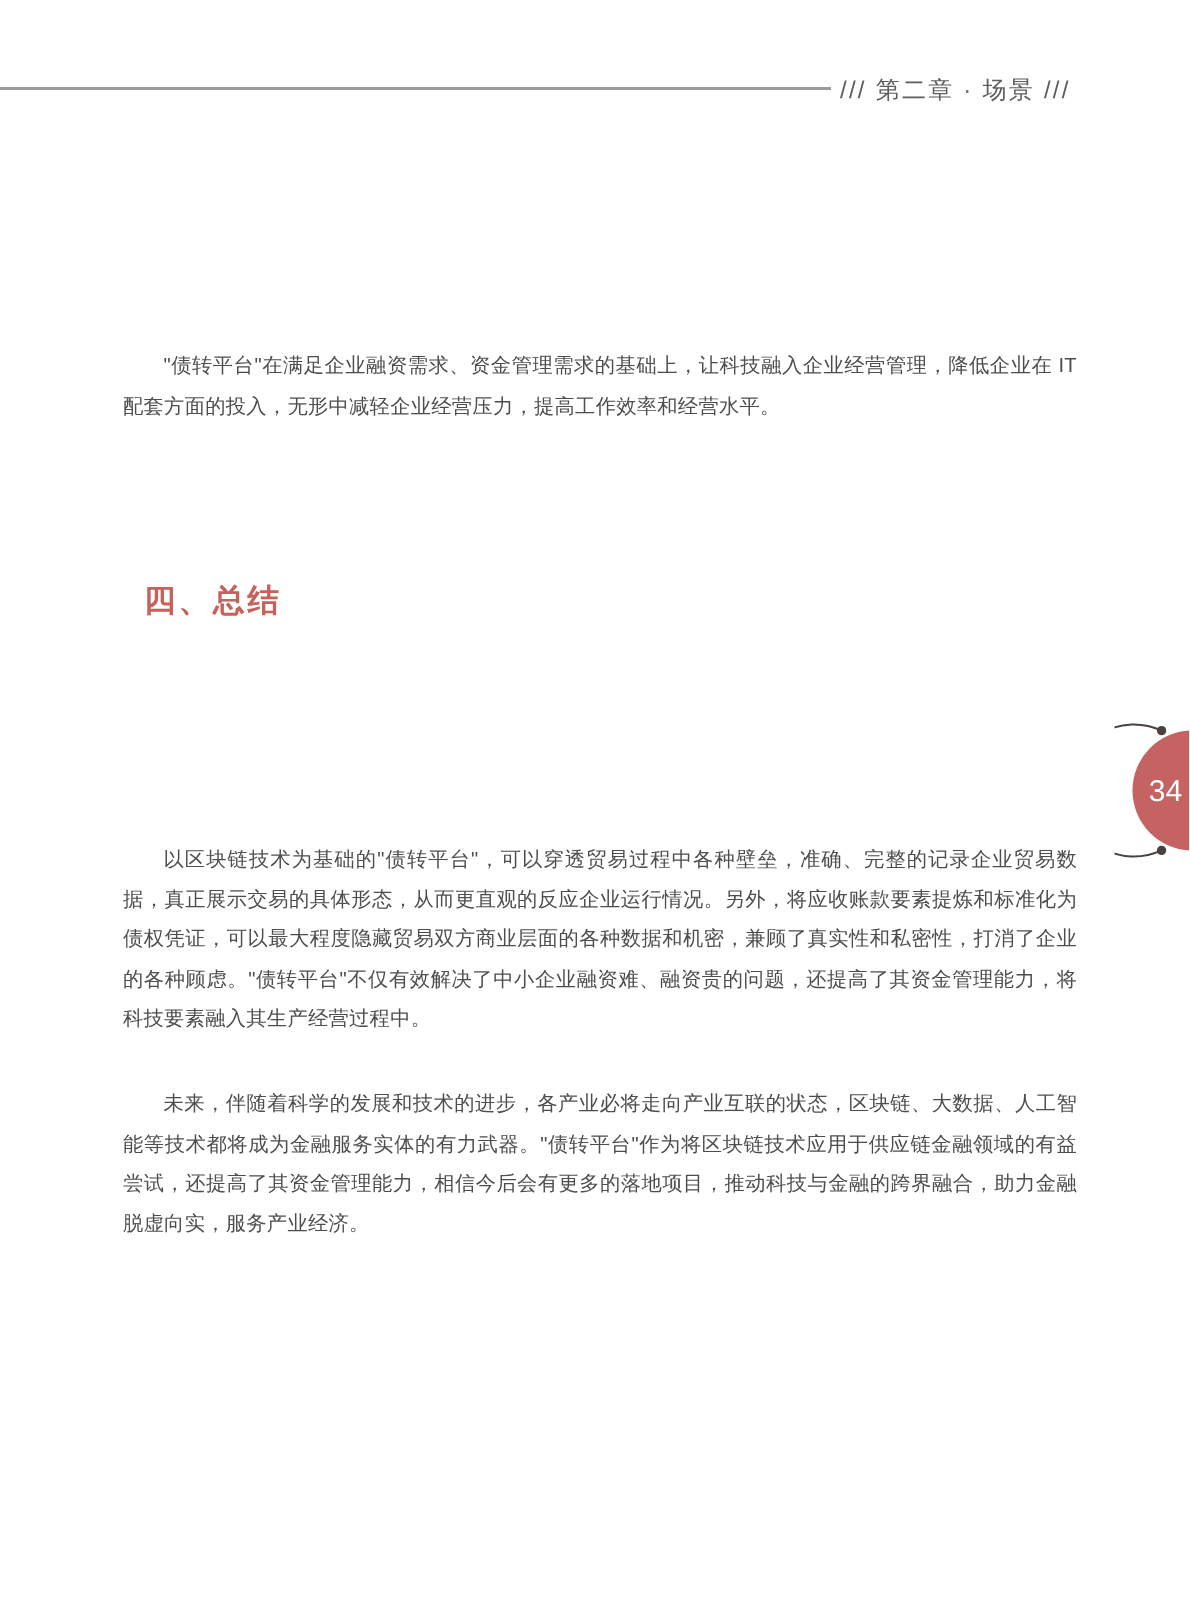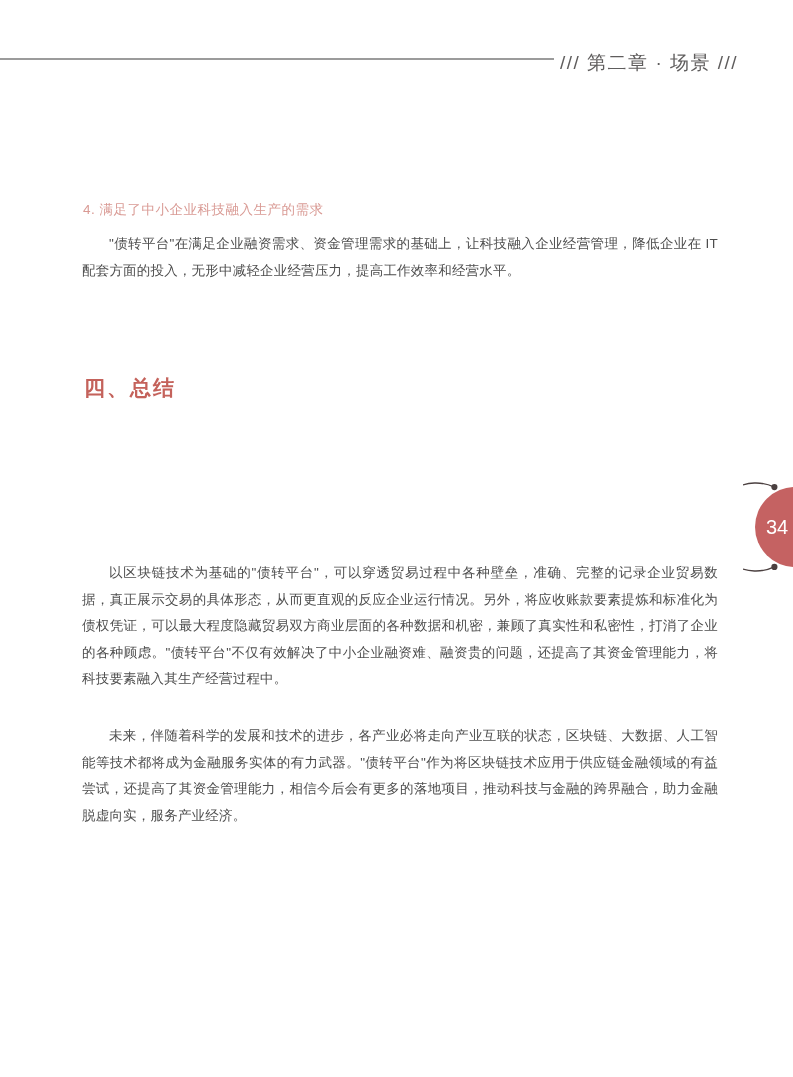--- a/index.html
+++ b/index.html
@@ -23,21 +23,21 @@
     left: 0;
     top: 58px;
     width: 554px;
     height: 2px;
     background: #9b9b9b;
   }
   .header-text {
     position: absolute;
     left: 560px;
     top: 50px;
-    font-size: 19px;
+    font-size: 16px;
     letter-spacing: 1.5px;
     color: #5f5d5d;
     white-space: nowrap;
   }
 
   
   .body-p {
     position: absolute;
     left: 82px;
     width: 636px;
@@ -57,21 +57,21 @@
     font-size: 13.5px;
     font-weight: normal;
     color: #d99a94;
     letter-spacing: 0.5px;
   }
   .p-intro   { top: 231px; }
   .sec-title {
     position: absolute;
     left: 84px;
     top: 374px;
-    margin: 0;
+    margin: 12px;
     font-size: 21px;
     font-weight: bold;
     color: #c4625b;
     letter-spacing: 2px;
   }
   .p-sum1 { top: 426px; }
   .p-sum2 { top: 560px; }
   .p-sum3 { top: 723px; }
 
   
@@ -88,21 +88,20 @@
   }
 </style>
 </head>
 <body>
 
 <div class="page">
 
   <div class="header-rule"></div>
   <div class="header-text">/// 第二章 · 场景 ///</div>
 
-  <h3 class="subsec-title">4. 满足了中小企业科技融入生产的需求</h3>
 
   <p class="body-p p-intro">"债转平台"在满足企业融资需求、资金管理需求的基础上，让科技融入企业经营管理，降低企业在 IT 配套方面的投入，无形中减轻企业经营压力，提高工作效率和经营水平。</p>
 
   <h2 class="sec-title">四、总结</h2>
 
 
   <p class="body-p p-sum2">以区块链技术为基础的"债转平台"，可以穿透贸易过程中各种壁垒，准确、完整的记录企业贸易数据，真正展示交易的具体形态，从而更直观的反应企业运行情况。另外，将应收账款要素提炼和标准化为债权凭证，可以最大程度隐藏贸易双方商业层面的各种数据和机密，兼顾了真实性和私密性，打消了企业的各种顾虑。"债转平台"不仅有效解决了中小企业融资难、融资贵的问题，还提高了其资金管理能力，将科技要素融入其生产经营过程中。</p>
 
   <p class="body-p p-sum3">未来，伴随着科学的发展和技术的进步，各产业必将走向产业互联的状态，区块链、大数据、人工智能等技术都将成为金融服务实体的有力武器。"债转平台"作为将区块链技术应用于供应链金融领域的有益尝试，还提高了其资金管理能力，相信今后会有更多的落地项目，推动科技与金融的跨界融合，助力金融脱虚向实，服务产业经济。</p>
 

